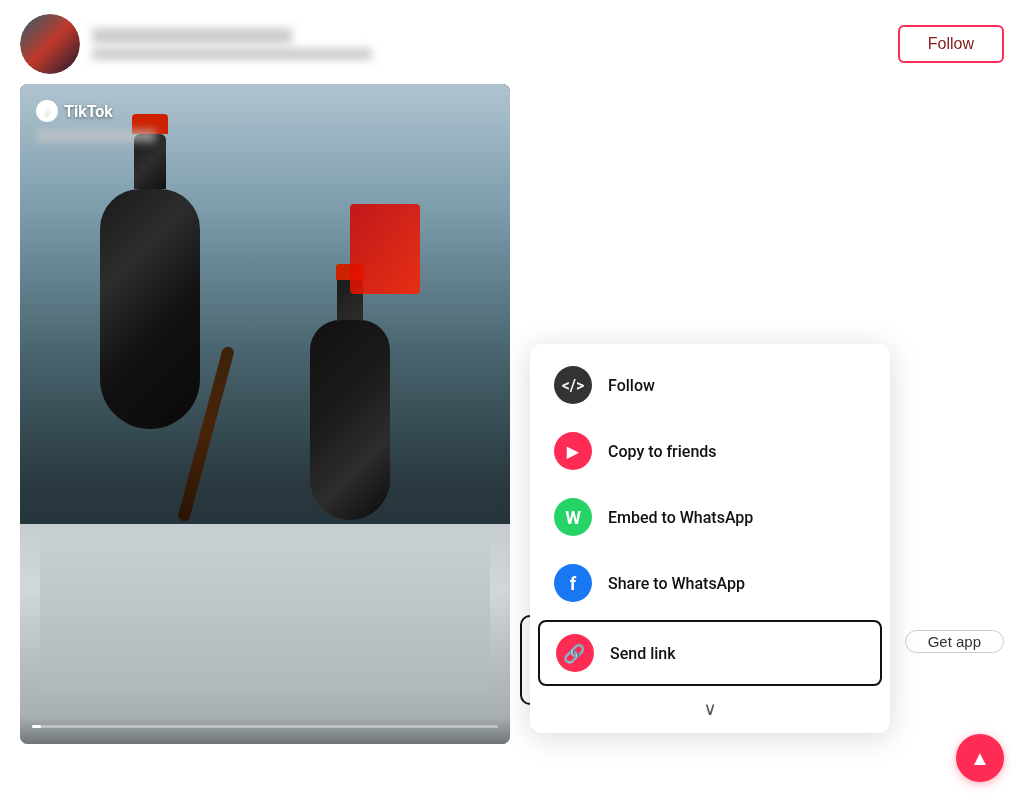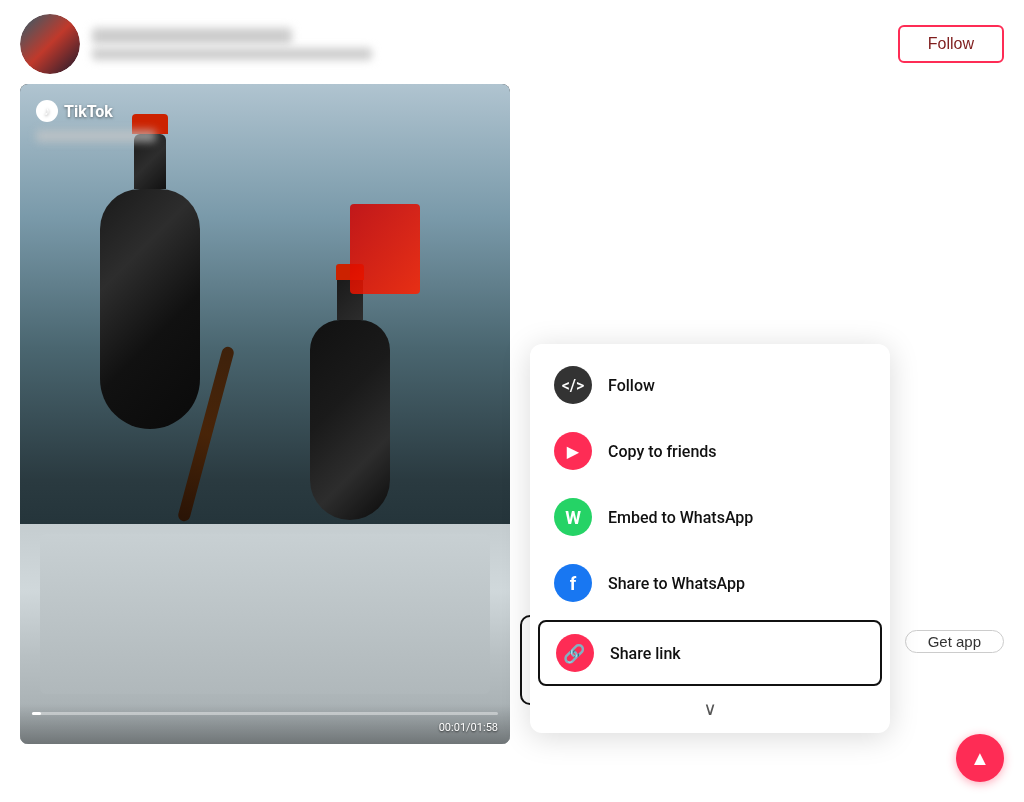--- a/index.html
+++ b/index.html
@@ -373,21 +373,20 @@
         </div>
       </div>
       <span>TikTok</span>
     </div>
     <div class="video-username-blur"></div>
 
     <div class="video-controls">
       <div class="progress-bar">
         <div class="progress-fill"></div>
       </div>
-      <div class="time-display">00:01/01:58</div>
     </div>
   </div>
 
   <div class="share-dropdown">
     <div class="share-item">
       <div class="share-icon icon-embed">
         <span>&lt;/&gt;</span>
       </div>
       <span>Follow</span>
     </div>
@@ -406,21 +405,21 @@
     <div class="share-item">
       <div class="share-icon icon-facebook">
         <span style="font-weight:700;font-size:18px;">f</span>
       </div>
       <span>Share to WhatsApp</span>
     </div>
     <div class="share-item highlighted">
       <div class="share-icon icon-link">
         <span style="font-size:18px;">🔗</span>
       </div>
-      <span>Share link</span>
+      <span>Send link</span>
     </div>
     <div class="chevron-down">∨</div>
   </div>
 </div>
 
 <div class="share-btn-box">
   <div class="share-icon-btn">
     <span>➤</span>
   </div>
   <span class="share-count">2989</span>

